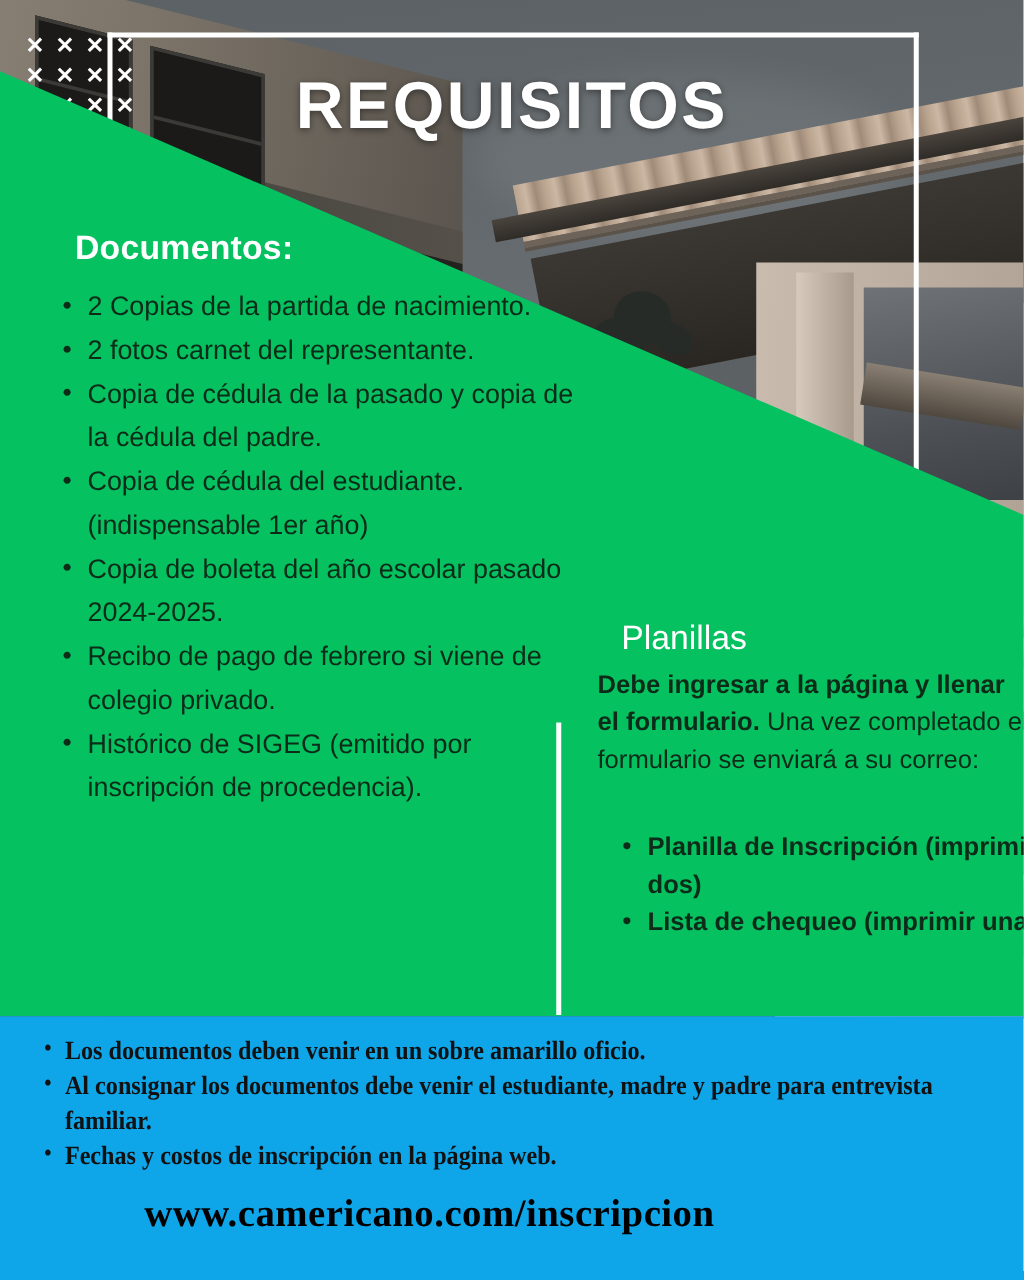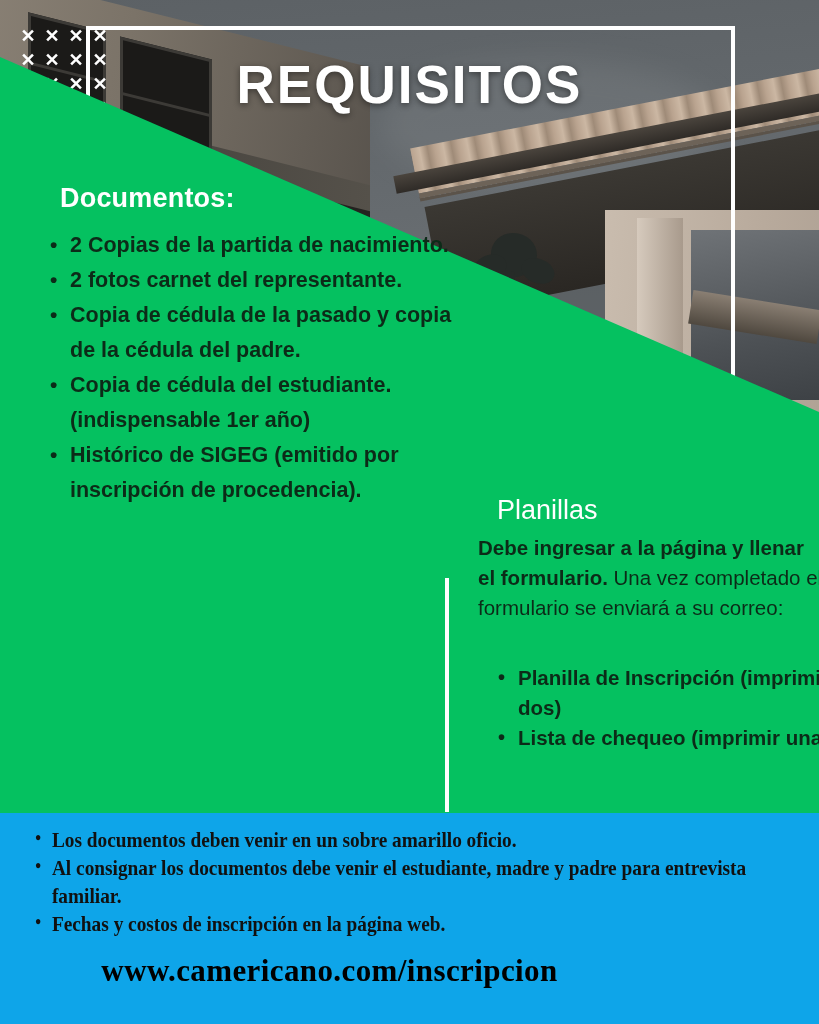--- a/index.html
+++ b/index.html
@@ -183,21 +183,21 @@
     color:#ffffff;font-size:27px;font-weight:bold;letter-spacing:.2px;
   }
   ul.docs{
     position:absolute;left:28px;top:228px;width:400px;
     margin:0;padding:0 0 0 26px;
     list-style:none;
     color:#0c2b18;
     font-size:21.5px;
     line-height:35px;
   }
-  ul.docs li{position:relative;margin:0 0 0 0;font-weight:bold;}
+  ul.docs li{position:relative;margin:0 0 0 0;}
   ul.docs li::before{
     content:"•";position:absolute;left:-20px;top:-1px;font-size:21px;color:#0c2b18;
   }
 
   
   .vdiv{
     position:absolute;left:429px;top:578px;width:4px;height:234px;
     background:#ffffff;
   }
 
@@ -241,20 +241,21 @@
   ul.notes li::before{
     content:"•";position:absolute;left:-18px;top:-2px;font-size:18px;
   }
   .url{
     position:absolute;left:0;top:140px;width:659px;text-align:center;
     font-family:"Liberation Serif", serif;
     font-weight:bold;
     font-size:31px;
     letter-spacing:.4px;
     color:#000000;
+    padding-left:14px;
   }
 </style>
 </head>
 <body>
 
 <div id="poster">
 
   <div class="photo">
     <div class="cloud c1"></div>
     <div class="cloud c2"></div>
@@ -328,20 +329,22 @@
 
   <div class="content">
 
     <div class="docs-head">Documentos:</div>
 
     <ul class="docs">
       <li>2 Copias de la partida de nacimiento.</li>
       <li>2 fotos carnet del representante.</li>
       <li>Copia de cédula de la pasado y copia de la cédula del padre.</li>
       <li>Copia de cédula del estudiante. (indispensable 1er año)</li>
+      <li>Copia de boleta del año escolar pasado 2024-2025.</li>
+      <li>Recibo de pago de febrero si viene de colegio privado.</li>
       <li>Histórico de SIGEG (emitido por inscripción de procedencia).</li>
     </ul>
 
     <div class="vdiv"></div>
 
     <div class="plan-head">Planillas</div>
 
     <div class="plan-body">
       <b>Debe ingresar a la página y llenar el formulario.</b><span> Una vez completado el formulario se enviará a su correo:</span>
     </div>

